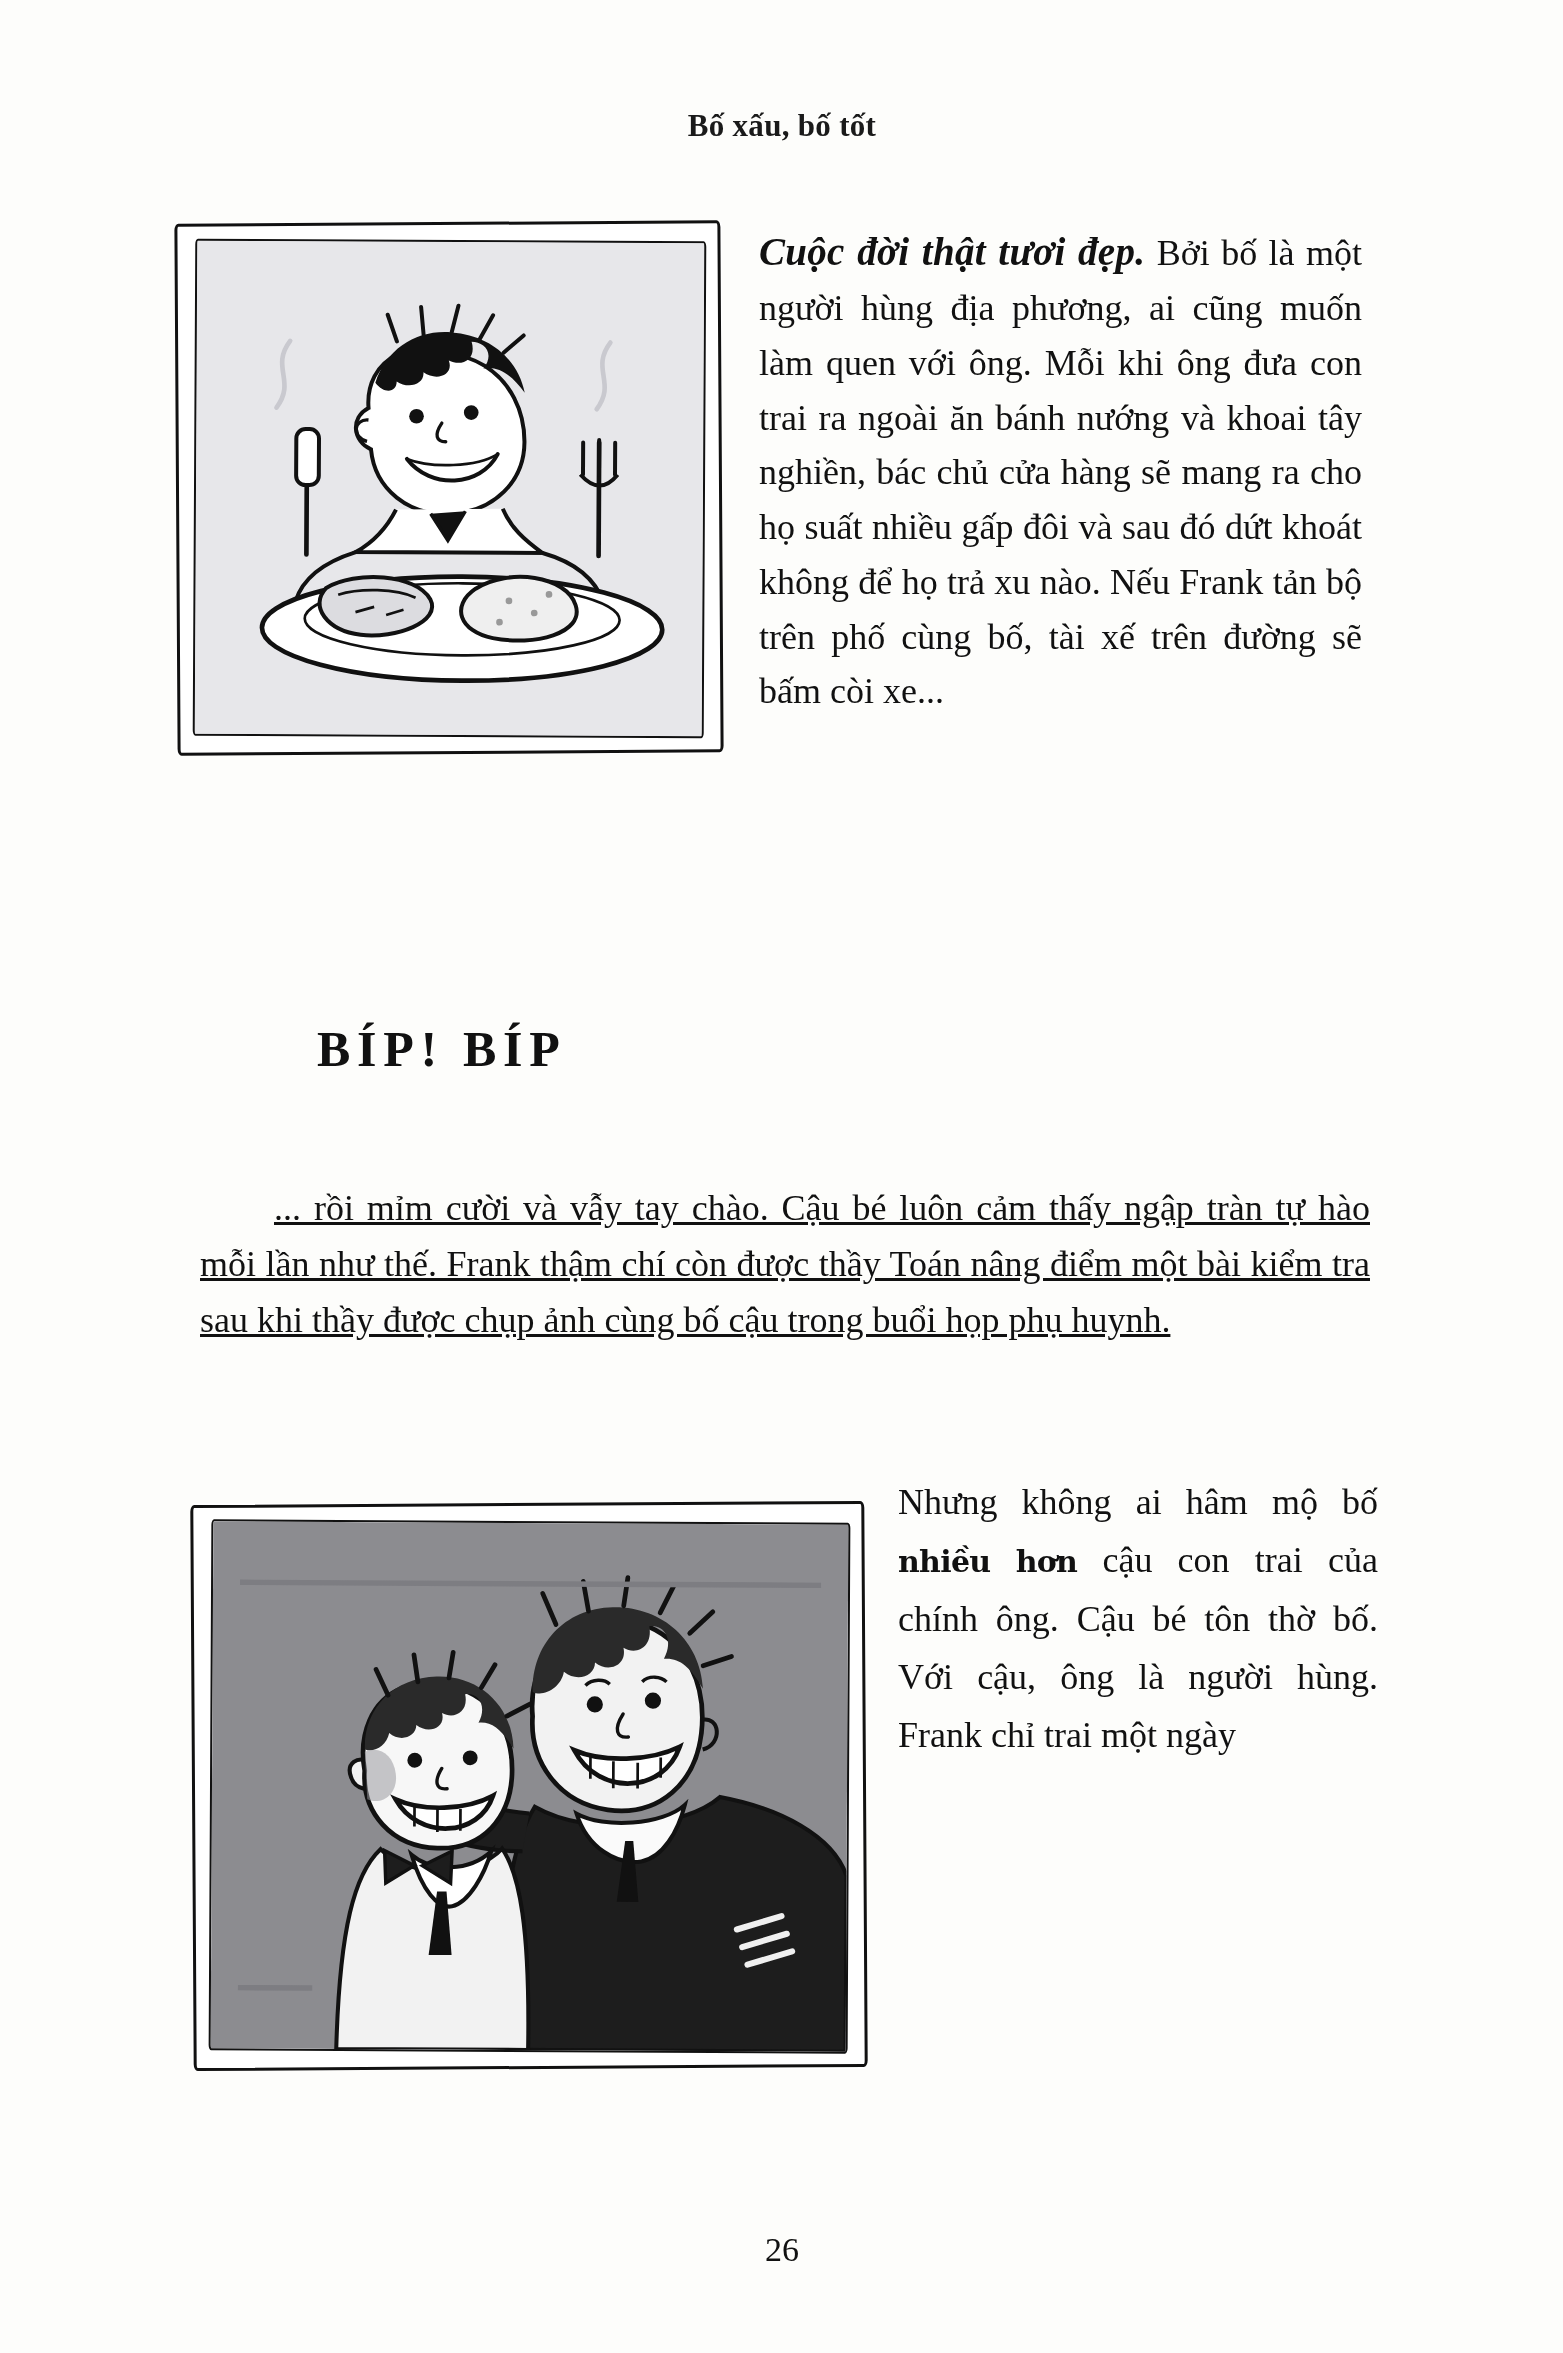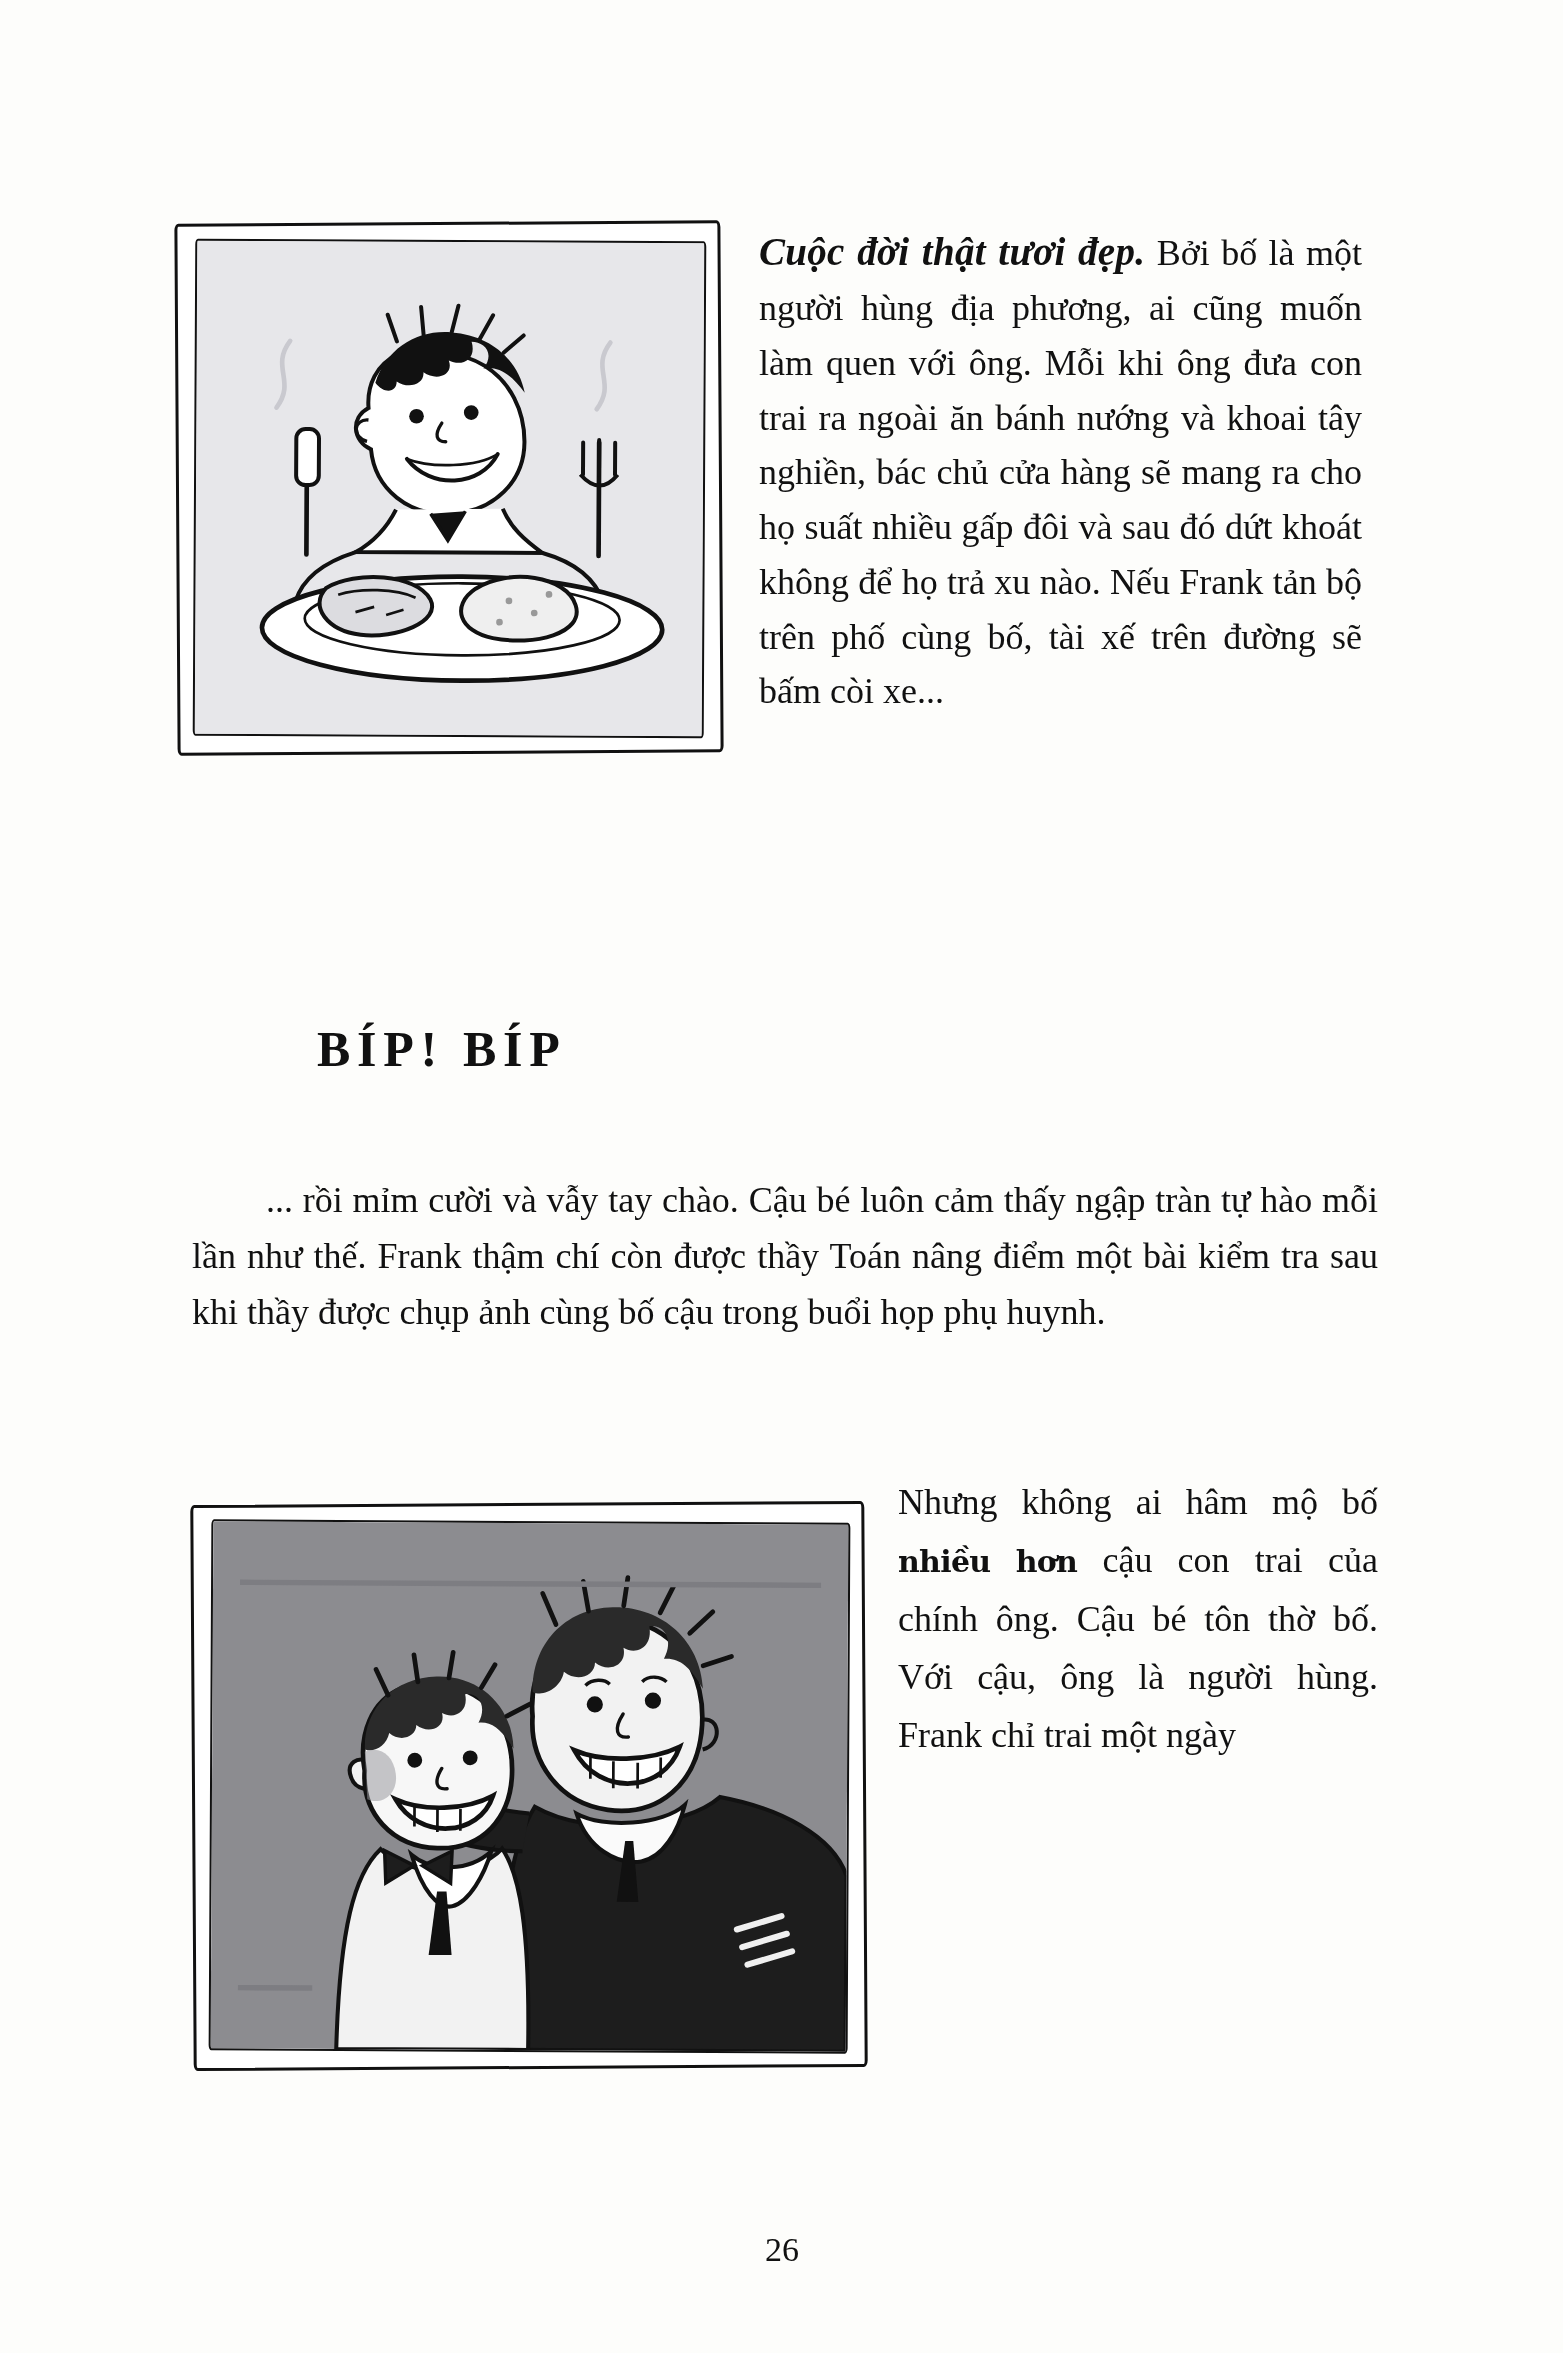--- a/index.html
+++ b/index.html
@@ -82,25 +82,26 @@
     letter-spacing: 6.7px;
   }
 
   .block-mid {
     position: absolute;
     left: 192px;
     top: 1173px;
     width: 1186px;
   }
   .block-mid p {
-    margin: 0;
+    margin: 8px;
     font-size: 36px;
     line-height: 1.55;
     text-align: justify;
     text-indent: 74px;
+    text-decoration: underline;
   }
 
   
   .block-bottom {
     position: absolute;
     left: 192px;
     top: 1473px;
     width: 1186px;
   }
   .float-img-2 {
@@ -155,20 +156,21 @@
     overflow: hidden;
     background: #e9e9ec;
   }
   .illus svg { display: block; width: 100%; height: 100%; }
 </style>
 </head>
 <body>
 
 <div class="page">
 
+  <div class="running-head">Bố xấu, bố tốt</div>
 
   <div class="block-top">
 
     <div class="illus float-img-1">
       <div class="frame-outer"></div>
       <div class="frame-inner">
         <svg viewBox="0 0 760 740" preserveAspectRatio="xMidYMid slice">
           <rect x="0" y="0" width="760" height="740" fill="#e7e7ea"></rect>
 
           <path d="M120 250 C 150 210, 110 190, 140 150" stroke="#c9c9cf" stroke-width="7" fill="none" stroke-linecap="round"></path>

